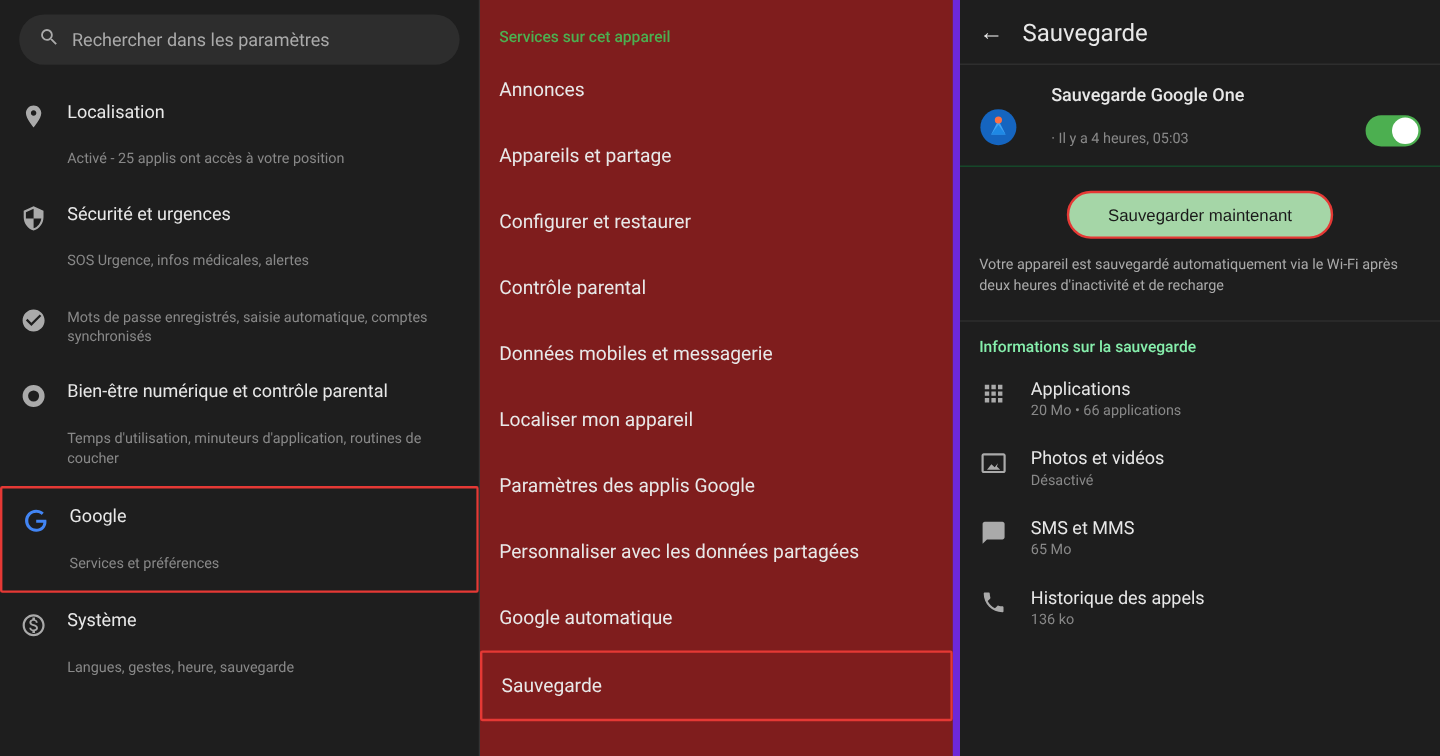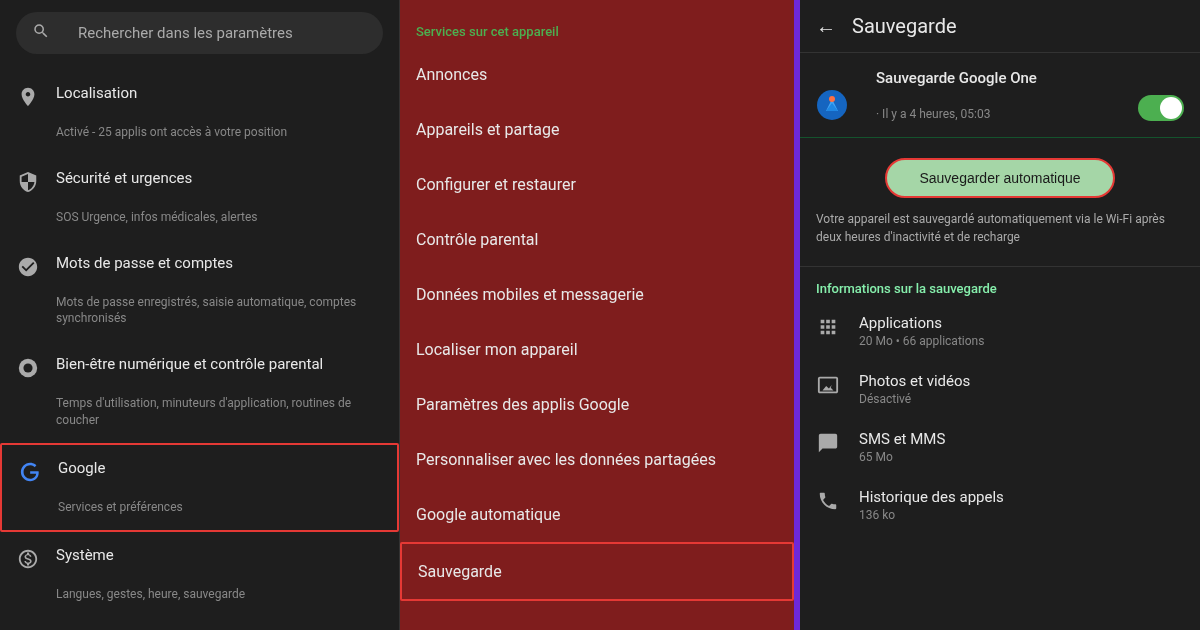--- a/index.html
+++ b/index.html
@@ -27,21 +27,21 @@
       border-right: 1px solid #333;
     }
 
     .search-bar {
       display: flex;
       align-items: center;
       background: #2d2d2d;
       border-radius: 24px;
       margin: 12px 16px;
       padding: 10px 16px;
-      gap: 28px;
+      gap: 10px;
       text-align: center;
     }
     .search-icon-wrap {
       color: #aaa;
       font-size: 16px;
     }
     .search-text {
       color: #aaa;
       font-size: 15px;
     }
@@ -290,21 +290,20 @@
       </div>
     </li>
 
     <li class="settings-item">
       <div class="item-icon">
         <svg width="22" height="22" viewBox="0 0 24 24" fill="#aaa">
             <path d="M12 2C6.48 2 2 6.48 2 12s4.48 10 10 10 10-4.48 10-10S17.52 2 12 2zm-2 15l-5-5 1.41-1.41L10 14.17l7.59-7.59L19 8l-9 9z"></path>
           </svg>
       </div>
       <div class="item-text">
-        <span class="item-title">Mots de passe et comptes</span>
         <span class="item-subtitle">Mots de passe enregistrés, saisie automatique, comptes synchronisés</span>
       </div>
     </li>
 
     <li class="settings-item">
       <div class="item-icon">
         <svg width="22" height="22" viewBox="0 0 24 24" fill="#aaa">
             <circle cx="12" cy="12" r="10"></circle>
             <circle cx="12" cy="12" r="5" fill="#1e1e1e"></circle>
           </svg>
@@ -373,21 +372,21 @@
       <circle cx="16" cy="10" r="3" fill="#FF7043"></circle>
     </svg>
     <div class="google-one-content">
       <div class="google-one-title">Sauvegarde Google One</div>
       <div class="google-one-subtitle">· Il y a 4 heures, 05:03</div>
     </div>
     <div class="toggle-switch"></div>
   </div>
 
   <div class="save-now-section">
-    <button class="save-now-btn">Sauvegarder automatique</button>
+    <button class="save-now-btn">Sauvegarder maintenant</button>
     <div class="save-description">Votre appareil est sauvegardé automatiquement via le Wi-Fi après deux heures d'inactivité et de recharge</div>
   </div>
 
   <div class="backup-info-header">Informations sur la sauvegarde</div>
 
   <div class="backup-item">
     <div class="backup-item-icon">
       <svg width="22" height="22" viewBox="0 0 24 24" fill="#aaa">
           <path d="M4 8h4V4H4v4zm6 12h4v-4h-4v4zm-6 0h4v-4H4v4zm0-6h4v-4H4v4zm6 0h4v-4h-4v4zm6-10v4h4V4h-4zm-6 4h4V4h-4v4zm6 6h4v-4h-4v4zm0 6h4v-4h-4v4z"></path>
         </svg>

